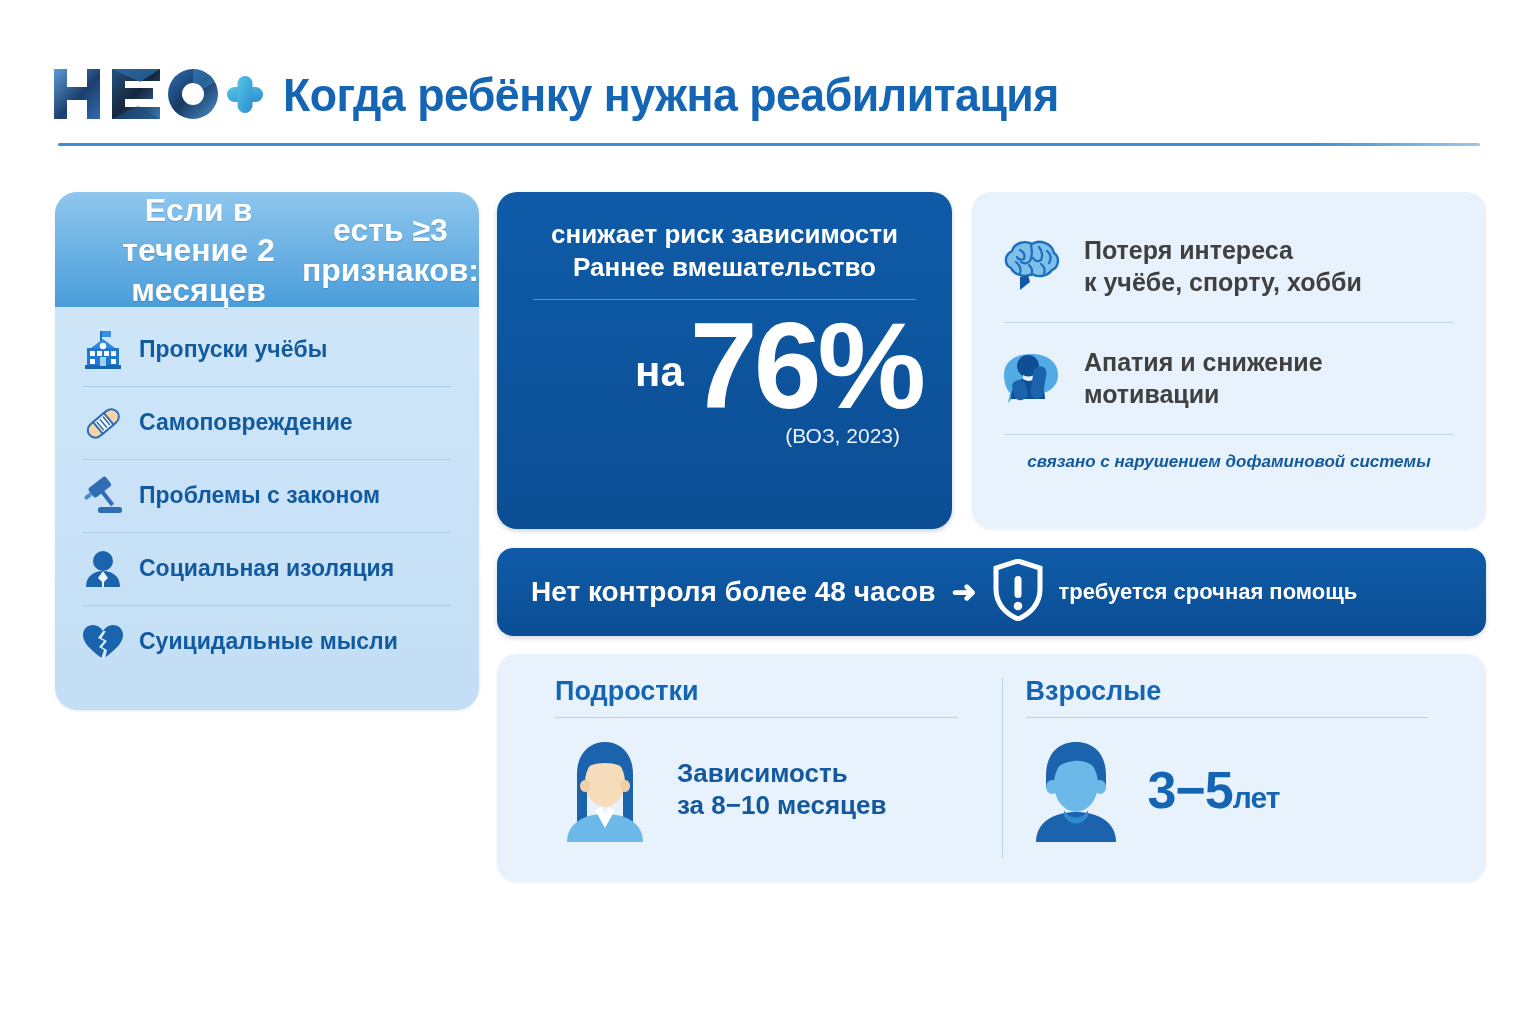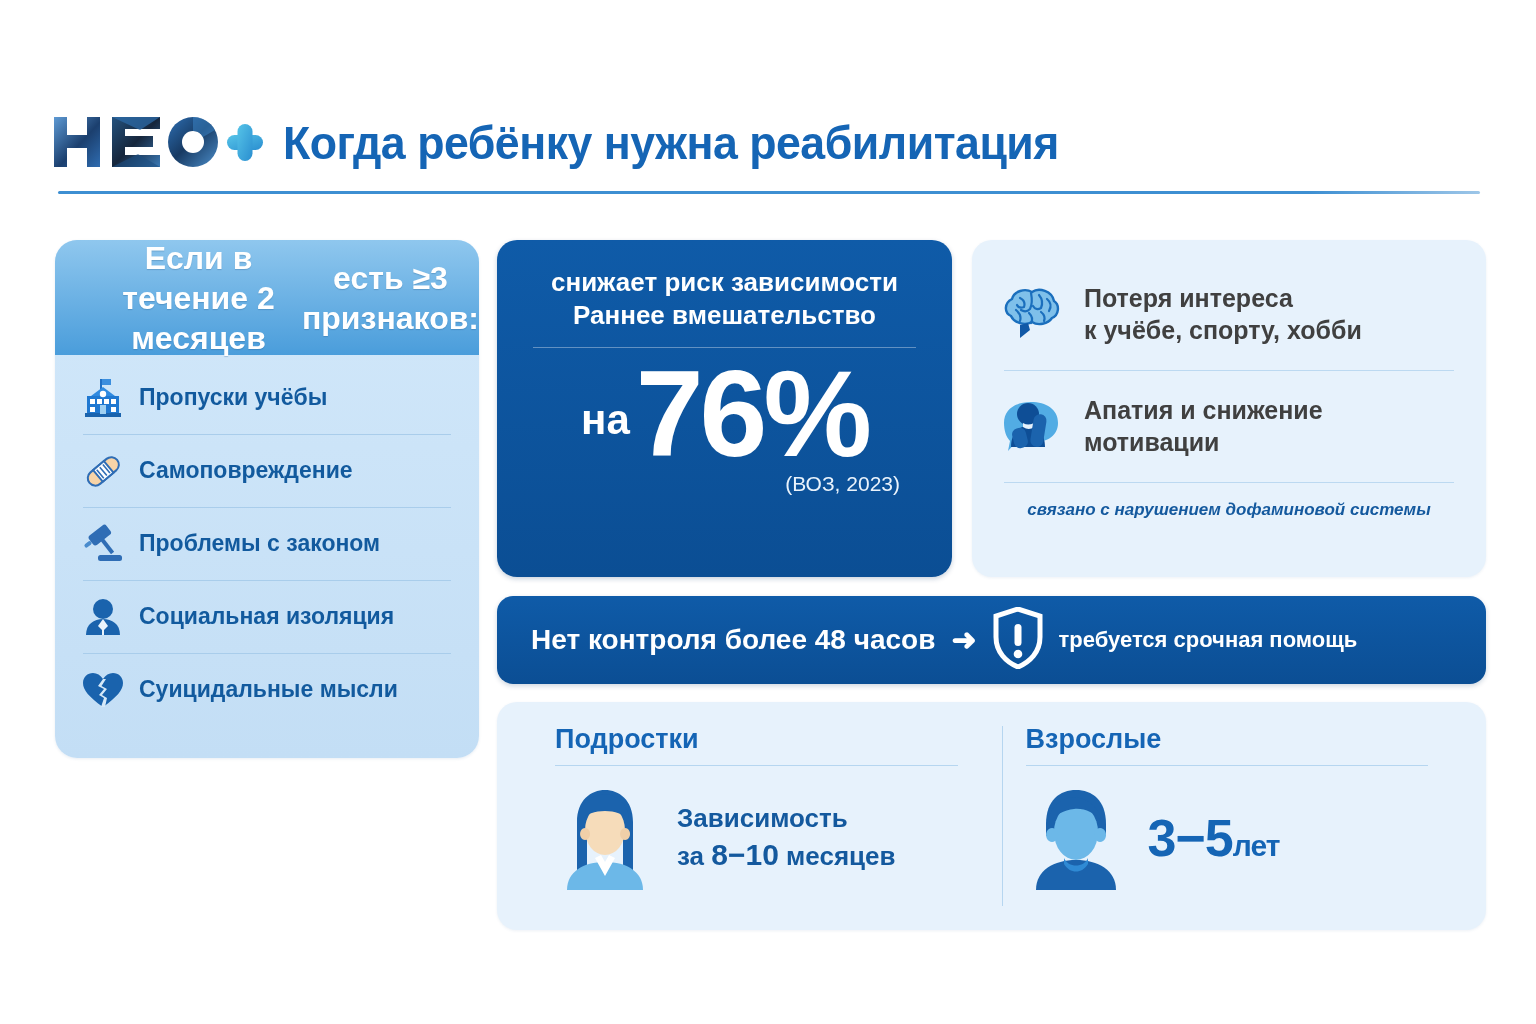--- a/index.html
+++ b/index.html
@@ -3,21 +3,21 @@
 <meta charset="utf-8">
 <style>
   html,body{margin:0;padding:0;}
   body{
     width:1536px;height:1024px;
     background:#ffffff;
     font-family:"Liberation Sans", sans-serif;
     overflow:hidden;
     position:relative;
   }
-  .page{position:absolute;inset:0;margin-top:48px;}
+  .page{position:absolute;inset:0;}
 
   
   .header{position:absolute;left:50px;top:44px;width:1436px;height:100px;display:flex;align-items:center;gap:18px;}
   .logo{display:flex;align-items:center;height:62px;}
   .logo svg{display:block;}
   .title{
     font-size:47px;font-weight:bold;color:#1565b5;letter-spacing:-0.5px;
     white-space:nowrap;line-height:1;
     transform:scaleX(0.95);transform-origin:left center;
   }
@@ -51,21 +51,21 @@
 
   
   .stat-card{
     position:absolute;left:497px;top:192px;width:455px;height:337px;
     border-radius:20px;background:linear-gradient(180deg,#0f5ba8 0%,#0b4e94 100%);
     box-shadow:0 2px 5px rgba(10,50,100,.22);
     color:#fff;padding:26px 30px 0 30px;box-sizing:border-box;
   }
   .stat-head{font-size:26px;font-weight:bold;text-align:center;line-height:1.28;}
   .stat-div{height:1px;background:rgba(255,255,255,.35);margin:14px 6px 0 6px;}
-  .stat-big{display:flex;align-items:flex-end;justify-content:center;margin-top:10px;}
+  .stat-big{display:flex;align-items:flex-end;justify-content:flex-end;margin-top:10px;}
   .stat-pre{font-size:42px;font-weight:bold;margin-bottom:26px;margin-right:6px;}
   .stat-num{font-size:122px;font-weight:bold;line-height:.92;letter-spacing:-4px;}
   .stat-src{text-align:right;font-size:21px;margin-top:2px;padding-right:22px;color:#eaf3fc;}
 
   
   .sym-card{
     position:absolute;left:972px;top:192px;width:514px;height:337px;
     border-radius:20px;background:#e7f2fc;box-sizing:border-box;
     padding:18px 26px 0 26px;box-shadow:0 1px 3px rgba(30,80,140,.08);
   }
@@ -95,21 +95,21 @@
   }
   .cmp-col{flex:1;position:relative;padding:0 24px;box-sizing:border-box;}
   .cmp-col + .cmp-col::before{content:"";position:absolute;left:0;top:2px;bottom:2px;width:1px;background:#b6d6f0;}
   .cmp-title{font-size:27px;font-weight:bold;color:#1565b5;padding-bottom:10px;}
   .cmp-line{height:1px;background:#b6d6f0;margin-bottom:14px;}
   .cmp-body{display:flex;align-items:center;gap:22px;}
   .cmp-avatar{width:100px;height:116px;flex:0 0 100px;display:flex;align-items:flex-end;justify-content:center;}
   .cmp-text{color:#14599e;}
   .cmp-t1{font-size:26px;font-weight:bold;line-height:1.25;}
   .cmp-t2{font-size:26px;font-weight:bold;line-height:1.3;}
-  .cmp-t2 b{font-size:30px;text-align:right;}
+  .cmp-t2 b{font-size:26px;text-align:right;}
   .cmp-years{font-size:52px;font-weight:bold;color:#1565b5;letter-spacing:-1px;}
   .cmp-years small{font-size:30px;}
 </style>
 </head>
 <body>
 
 <div class="page">
 
   <div class="header">
     <div class="logo">

